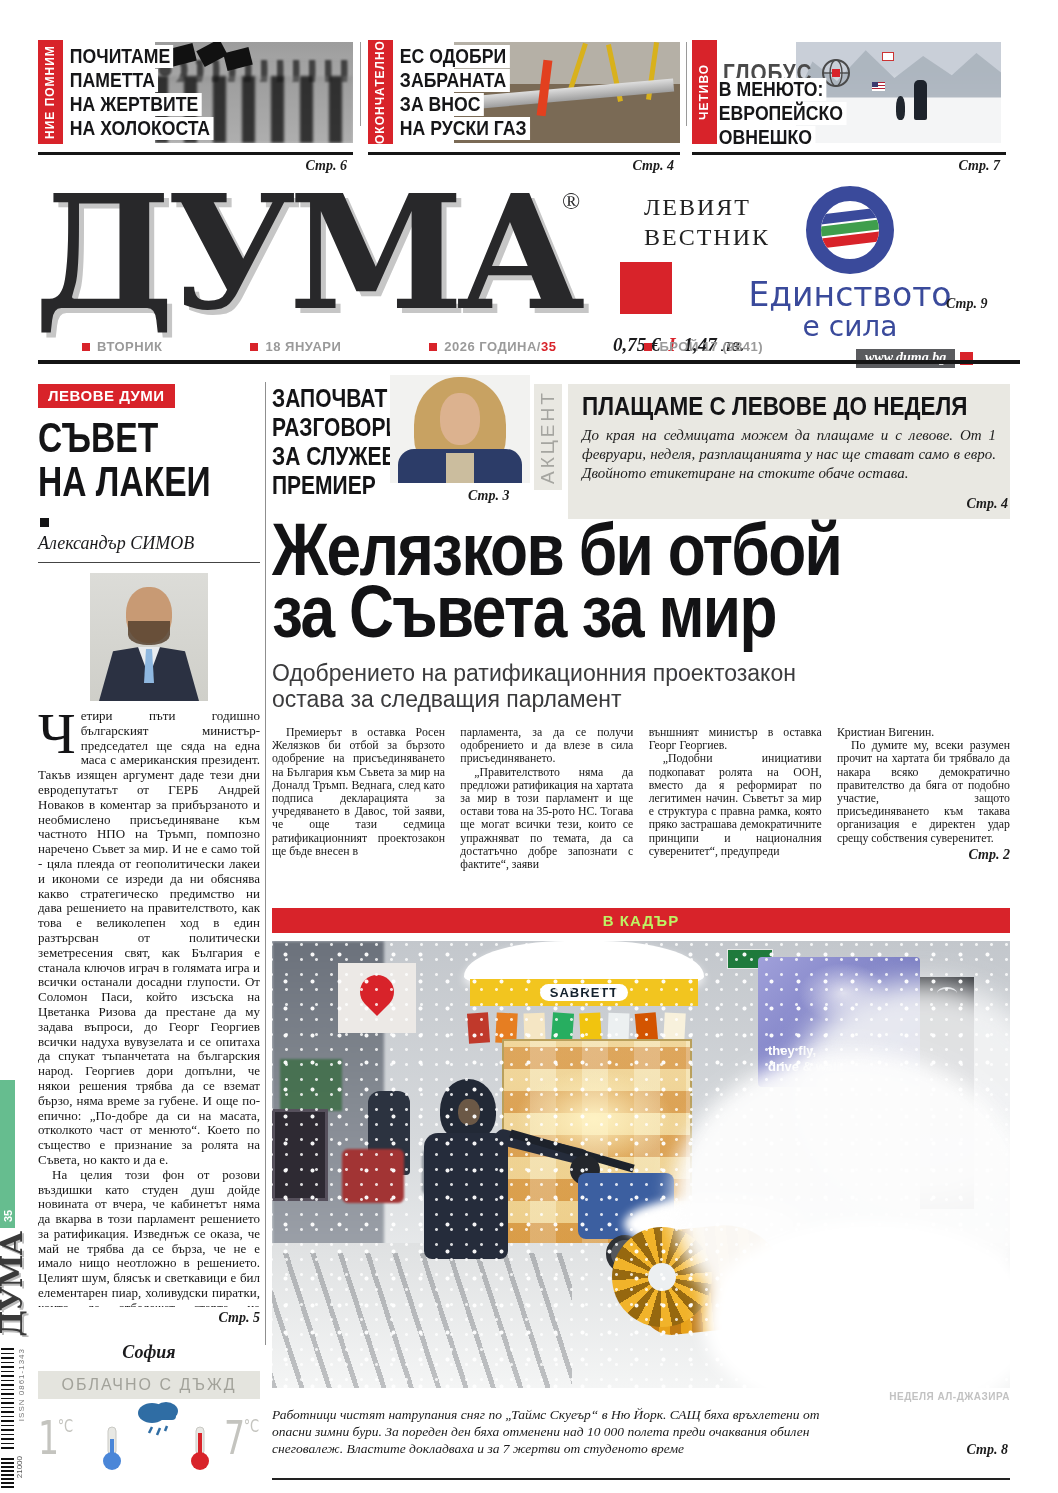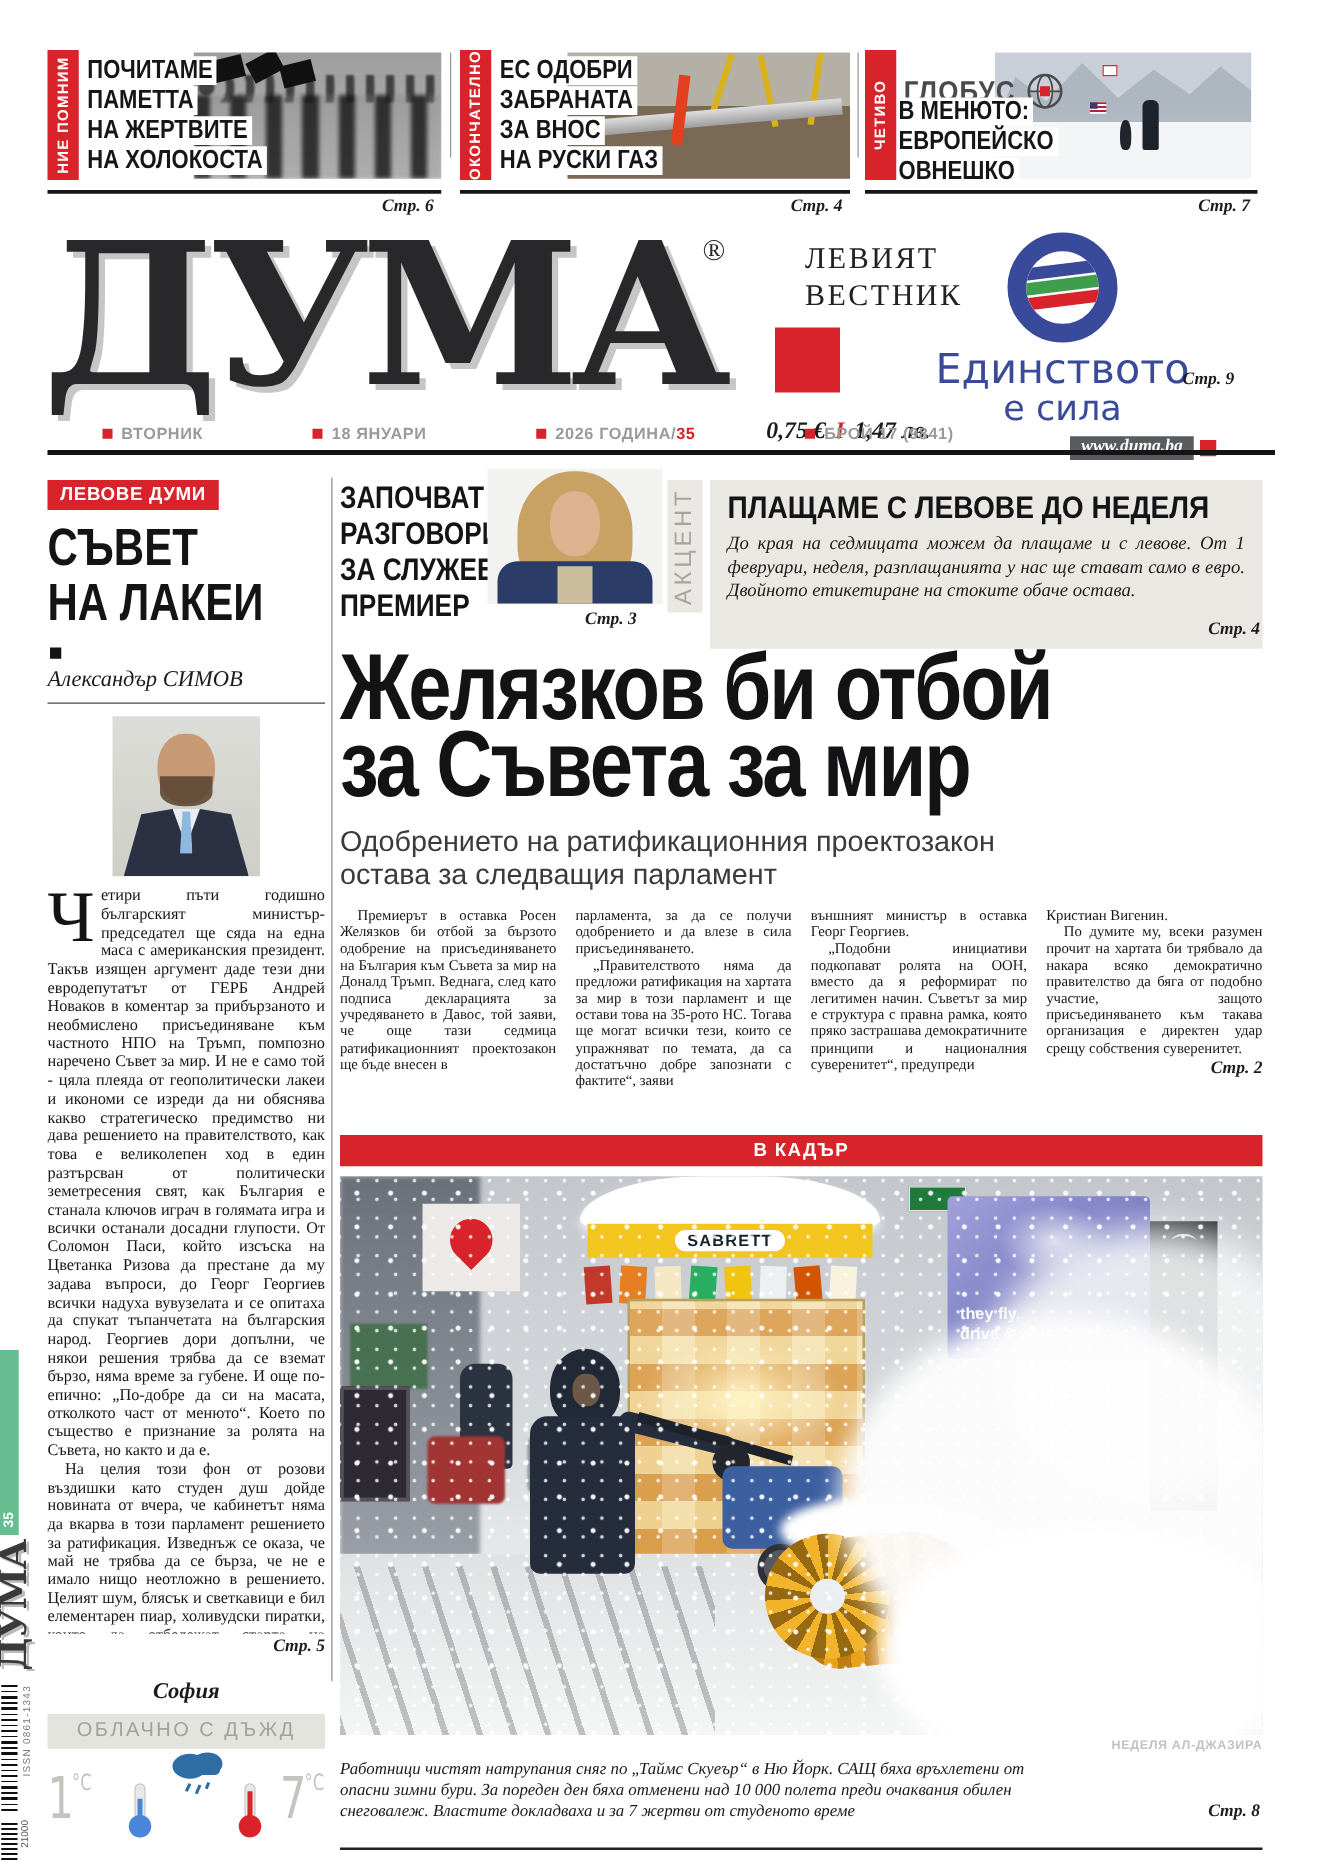--- a/index.html
+++ b/index.html
@@ -94,21 +94,21 @@
 
   .headline{margin-top:10px;}
   .headline .hl{font-size:75px;line-height:62px;letter-spacing:-2px;color:#131315;transform:scaleX(.83);}
   .subhead{margin-top:18px;font-size:23px;line-height:26px;color:#3b3b3d;width:560px;}
 
   .cols{display:flex;justify-content:space-between;margin-top:14px;height:178px;overflow:hidden;}
   .col{width:173px;font:400 11.8px/13.2px "Liberation Serif",serif;text-align:justify;color:#161616;}
   .col p.ind{text-indent:14px;}
   .lead-page{text-align:right;margin-top:2px;}
 
-  .band{margin-top:4px;height:25px;background:var(--red);color:#ffffff;display:flex;align-items:center;
+  .band{margin-top:4px;height:25px;background:var(--red);color:#bef264;display:flex;align-items:center;
     justify-content:center;font-weight:700;font-size:15px;letter-spacing:1px;}
 
   
   .photo{position:relative;margin-top:8px;width:738px;height:447px;overflow:hidden;
     background:linear-gradient(180deg,#c3c7cc 0%,#d6d9dc 45%,#e9ebec 72%);}
   .ph{position:absolute;}
   .bldg-left{left:0;top:0;width:112px;height:330px;background:linear-gradient(180deg,#676d77,#9aa0a8);filter:blur(1.5px);opacity:.95;}
   .bb-red{left:66px;top:22px;width:78px;height:70px;background:#ece9e6;filter:blur(.5px);}
   .bb-red i{position:absolute;left:22px;top:12px;width:34px;height:34px;background:var(--red);border-radius:50% 50% 0 50%;transform:rotate(45deg);display:block;}
   .bb-green{left:8px;top:118px;width:62px;height:52px;background:#3f6e48;opacity:.85;filter:blur(1px);}

